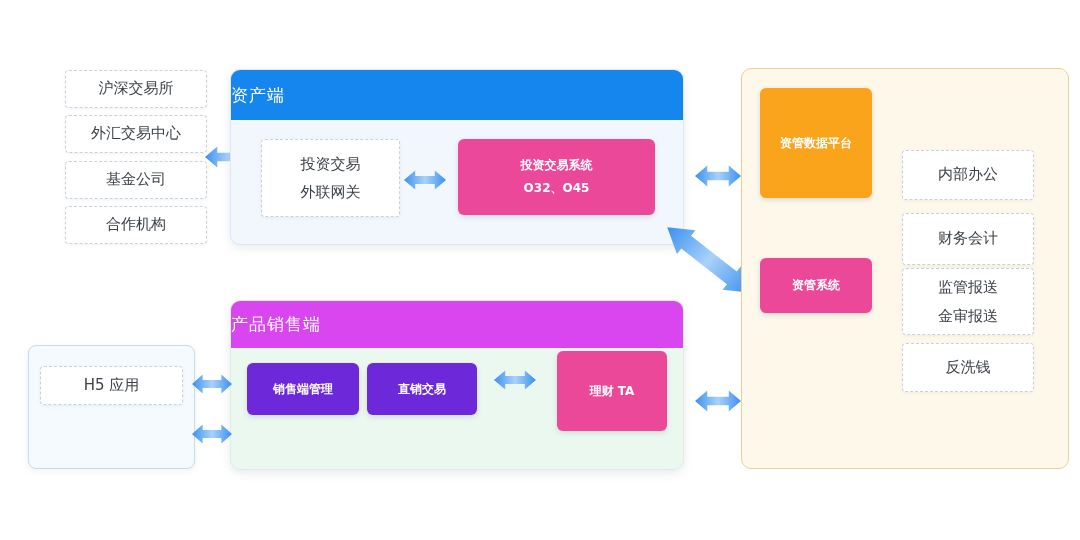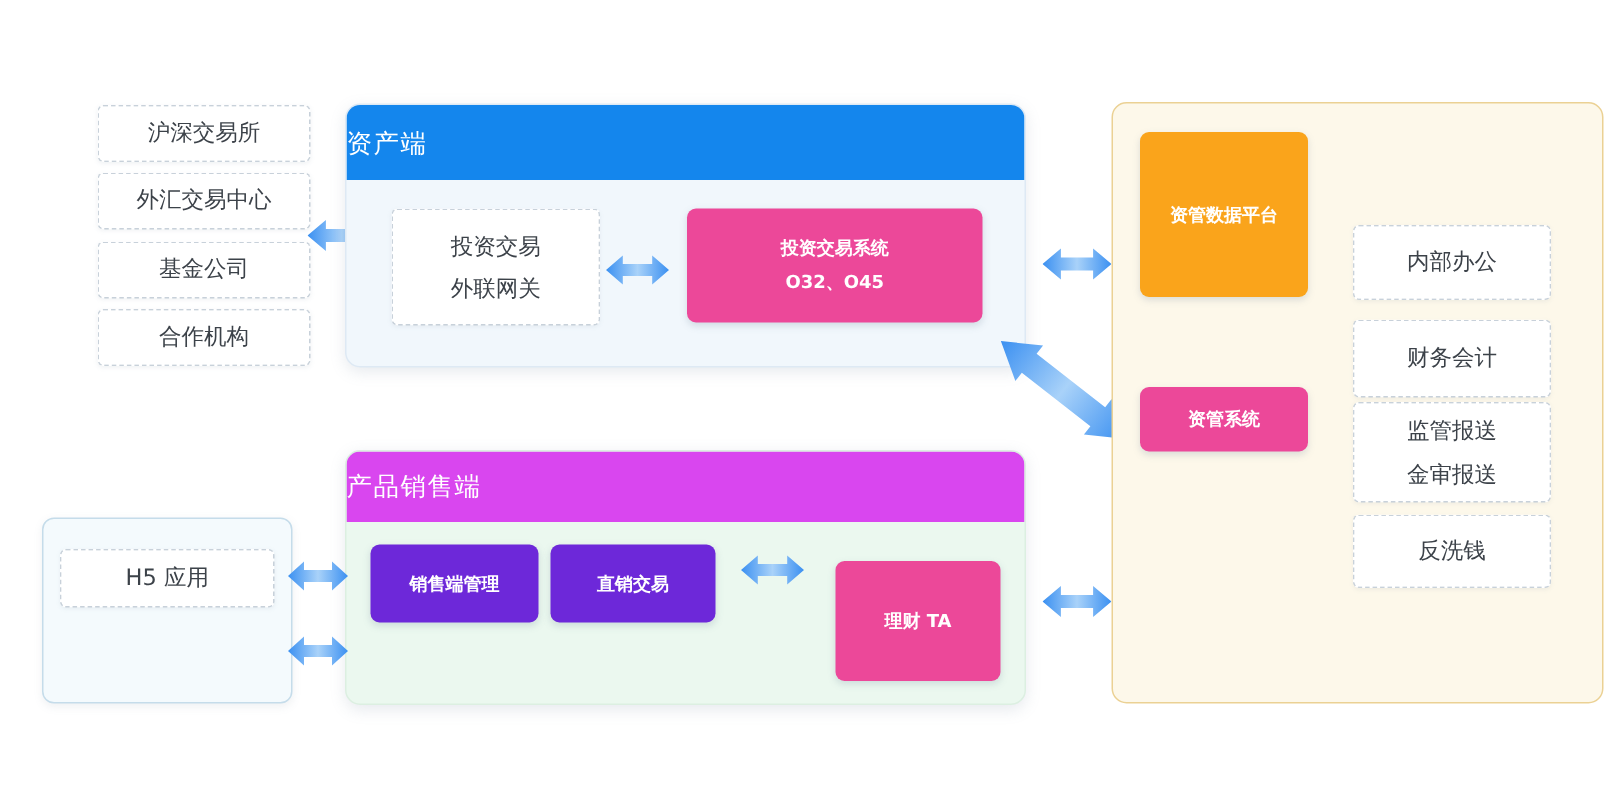--- a/index.html
+++ b/index.html
@@ -111,21 +111,21 @@
   </div>
   <div class="solid-box green-box" style="left:247px;top:363px;width:112px;height:52px">
     <span>销售端管理</span>
   </div>
   <div class="solid-box green-box" style="left:367px;top:363px;width:110px;height:52px">
     <span>直销交易</span>
   </div>
   <svg class="arrow" style="left:494px;top:368px;width:42px;height:24px" viewBox="0 0 60 30" preserveAspectRatio="none">
     <polygon points="0,15 16,3 16,10 44,10 44,3 60,15 44,27 44,20 16,20 16,27" fill="url(#agrad)"></polygon>
   </svg>
-  <div class="solid-box blue-box" style="left:557px;top:374px;width:110px;height:80px">
+  <div class="solid-box blue-box" style="left:557px;top:351px;width:110px;height:80px">
     <span>理财 TA</span>
   </div>
 
   <svg class="arrow" style="left:695px;top:388px;width:46px;height:26px" viewBox="0 0 60 30" preserveAspectRatio="none">
     <polygon points="0,15 16,3 16,10 44,10 44,3 60,15 44,27 44,20 16,20 16,27" fill="url(#agrad)"></polygon>
   </svg>
 
   <div class="channels"></div>
   <div class="dashed-box" style="left:40px;top:366px;width:141px;height:37px">
     <span>H5 应用</span>
@@ -134,21 +134,21 @@
     <polygon points="0,15 16,3 16,10 44,10 44,3 60,15 44,27 44,20 16,20 16,27" fill="url(#agrad)"></polygon>
   </svg>
   <svg class="arrow" style="left:192px;top:422px;width:40px;height:24px" viewBox="0 0 60 30" preserveAspectRatio="none">
     <polygon points="0,15 16,3 16,10 44,10 44,3 60,15 44,27 44,20 16,20 16,27" fill="url(#agrad)"></polygon>
   </svg>
 
   <div class="right-panel"></div>
   <div class="solid-box orange-box" style="left:760px;top:88px;width:112px;height:110px">
     <span>资管数据平台</span>
   </div>
-  <div class="solid-box blue-box" style="left:760px;top:258px;width:112px;height:43px">
+  <div class="solid-box blue-box" style="left:760px;top:258px;width:112px;height:55px">
     <span>资管系统</span>
   </div>
 
   <div class="dashed-box module-box" style="top:150px;height:48px">
     <span>内部办公</span>
   </div>
   <div class="dashed-box module-box" style="top:213px;height:50px">
     <span>财务会计</span>
   </div>
   <div class="dashed-box module-box two-line" style="top:268px;height:65px">

